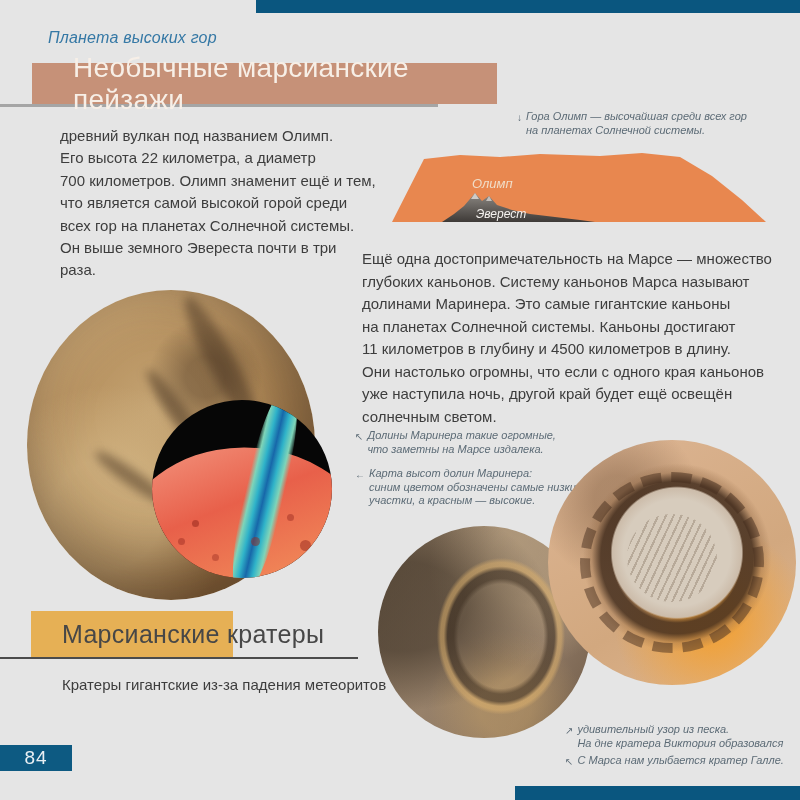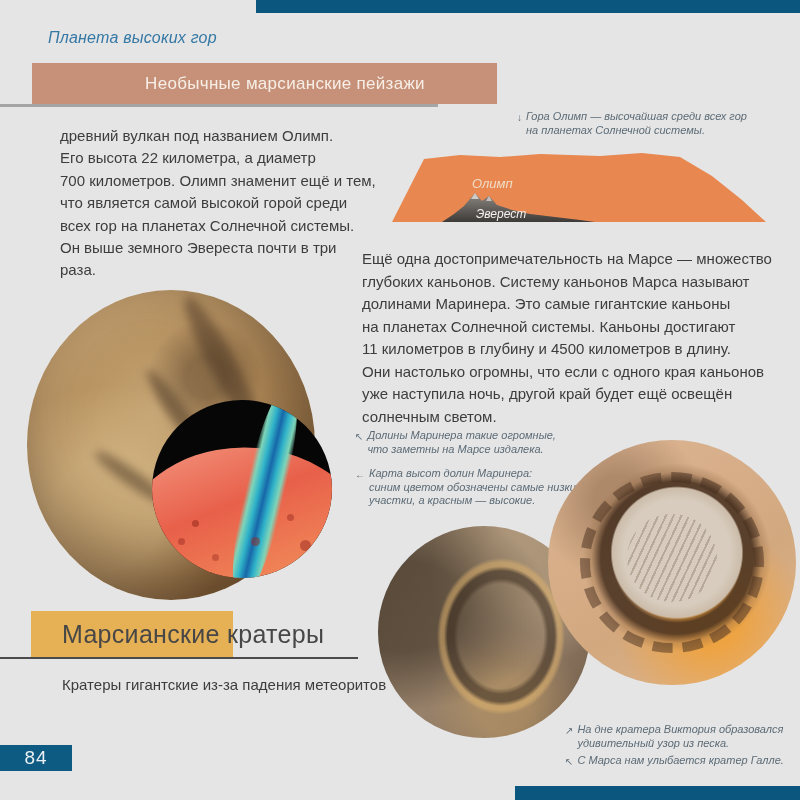--- a/index.html
+++ b/index.html
@@ -12,21 +12,21 @@
   .top-bar{position:absolute; left:256px; top:0; width:544px; height:13px; background:#0a567f;}
   .bottom-bar{position:absolute; left:515px; top:786px; width:285px; height:14px; background:#0a567f;}
   .page-num-box{position:absolute; left:0; top:745px; width:72px; height:26px; background:#0d5a82;
     display:flex; align-items:center; justify-content:center;}
   .page-num-box span{color:#e9eff3; font-size:19px; letter-spacing:1px;}
   
   .running-head{position:absolute; left:48px; top:29px; font-size:16px; font-style:italic;
     color:#3578a5; letter-spacing:.2px;}
   .section-banner{position:absolute; left:32px; top:63px; width:465px; height:41px;
     background:#c69178; display:flex; align-items:center; justify-content:center; z-index:3;}
-  .section-banner span{color:#f7efe7; font-size:17px; letter-spacing:.3px;margin-left:41px;}
+  .section-banner span{color:#f7efe7; font-size:28px; letter-spacing:.3px;margin-left:41px;}
   .shadow-line{position:absolute; left:0; top:104px; width:438px; height:3px; background:#a5a5a5; z-index:2;}
   
   .para{position:absolute; font-size:15px; line-height:22.4px; color:#3d3d3d;}
   .para-olympus{left:60px; top:125px; width:320px;}
   .para-canyons{left:362px; top:248px; width:440px; line-height:22.5px;}
   .para-craters{left:62px; top:674px; width:340px; line-height:22.5px;}
   
   .caption{position:absolute; font-size:11px; font-style:italic; color:#5c6b76; line-height:13.5px;
     display:flex; gap:4px;}
   .caption .arrow{font-style:normal; font-size:10px; margin-top:1px;}
@@ -182,22 +182,22 @@
   <div class="crater-heading">Марсианские кратеры</div>
   <div class="heading-line"></div>
 
   <div class="para para-craters">
       <div>Кратеры гигантские из-за падения метеоритов</div>
     </div>
 
   <div class="caption cap-victoria">
     <span class="arrow">↗</span>
     <span>
+        <div>удивительный узор из песка.</div>
         <div>На дне кратера Виктория образовался</div>
-        <div>удивительный узор из песка.</div>
       </span>
   </div>
 
   <div class="caption cap-galle">
     <span class="arrow">↖</span>
     <span>
         <div>С Марса нам улыбается кратер Галле.</div>
       </span>
   </div>
 

